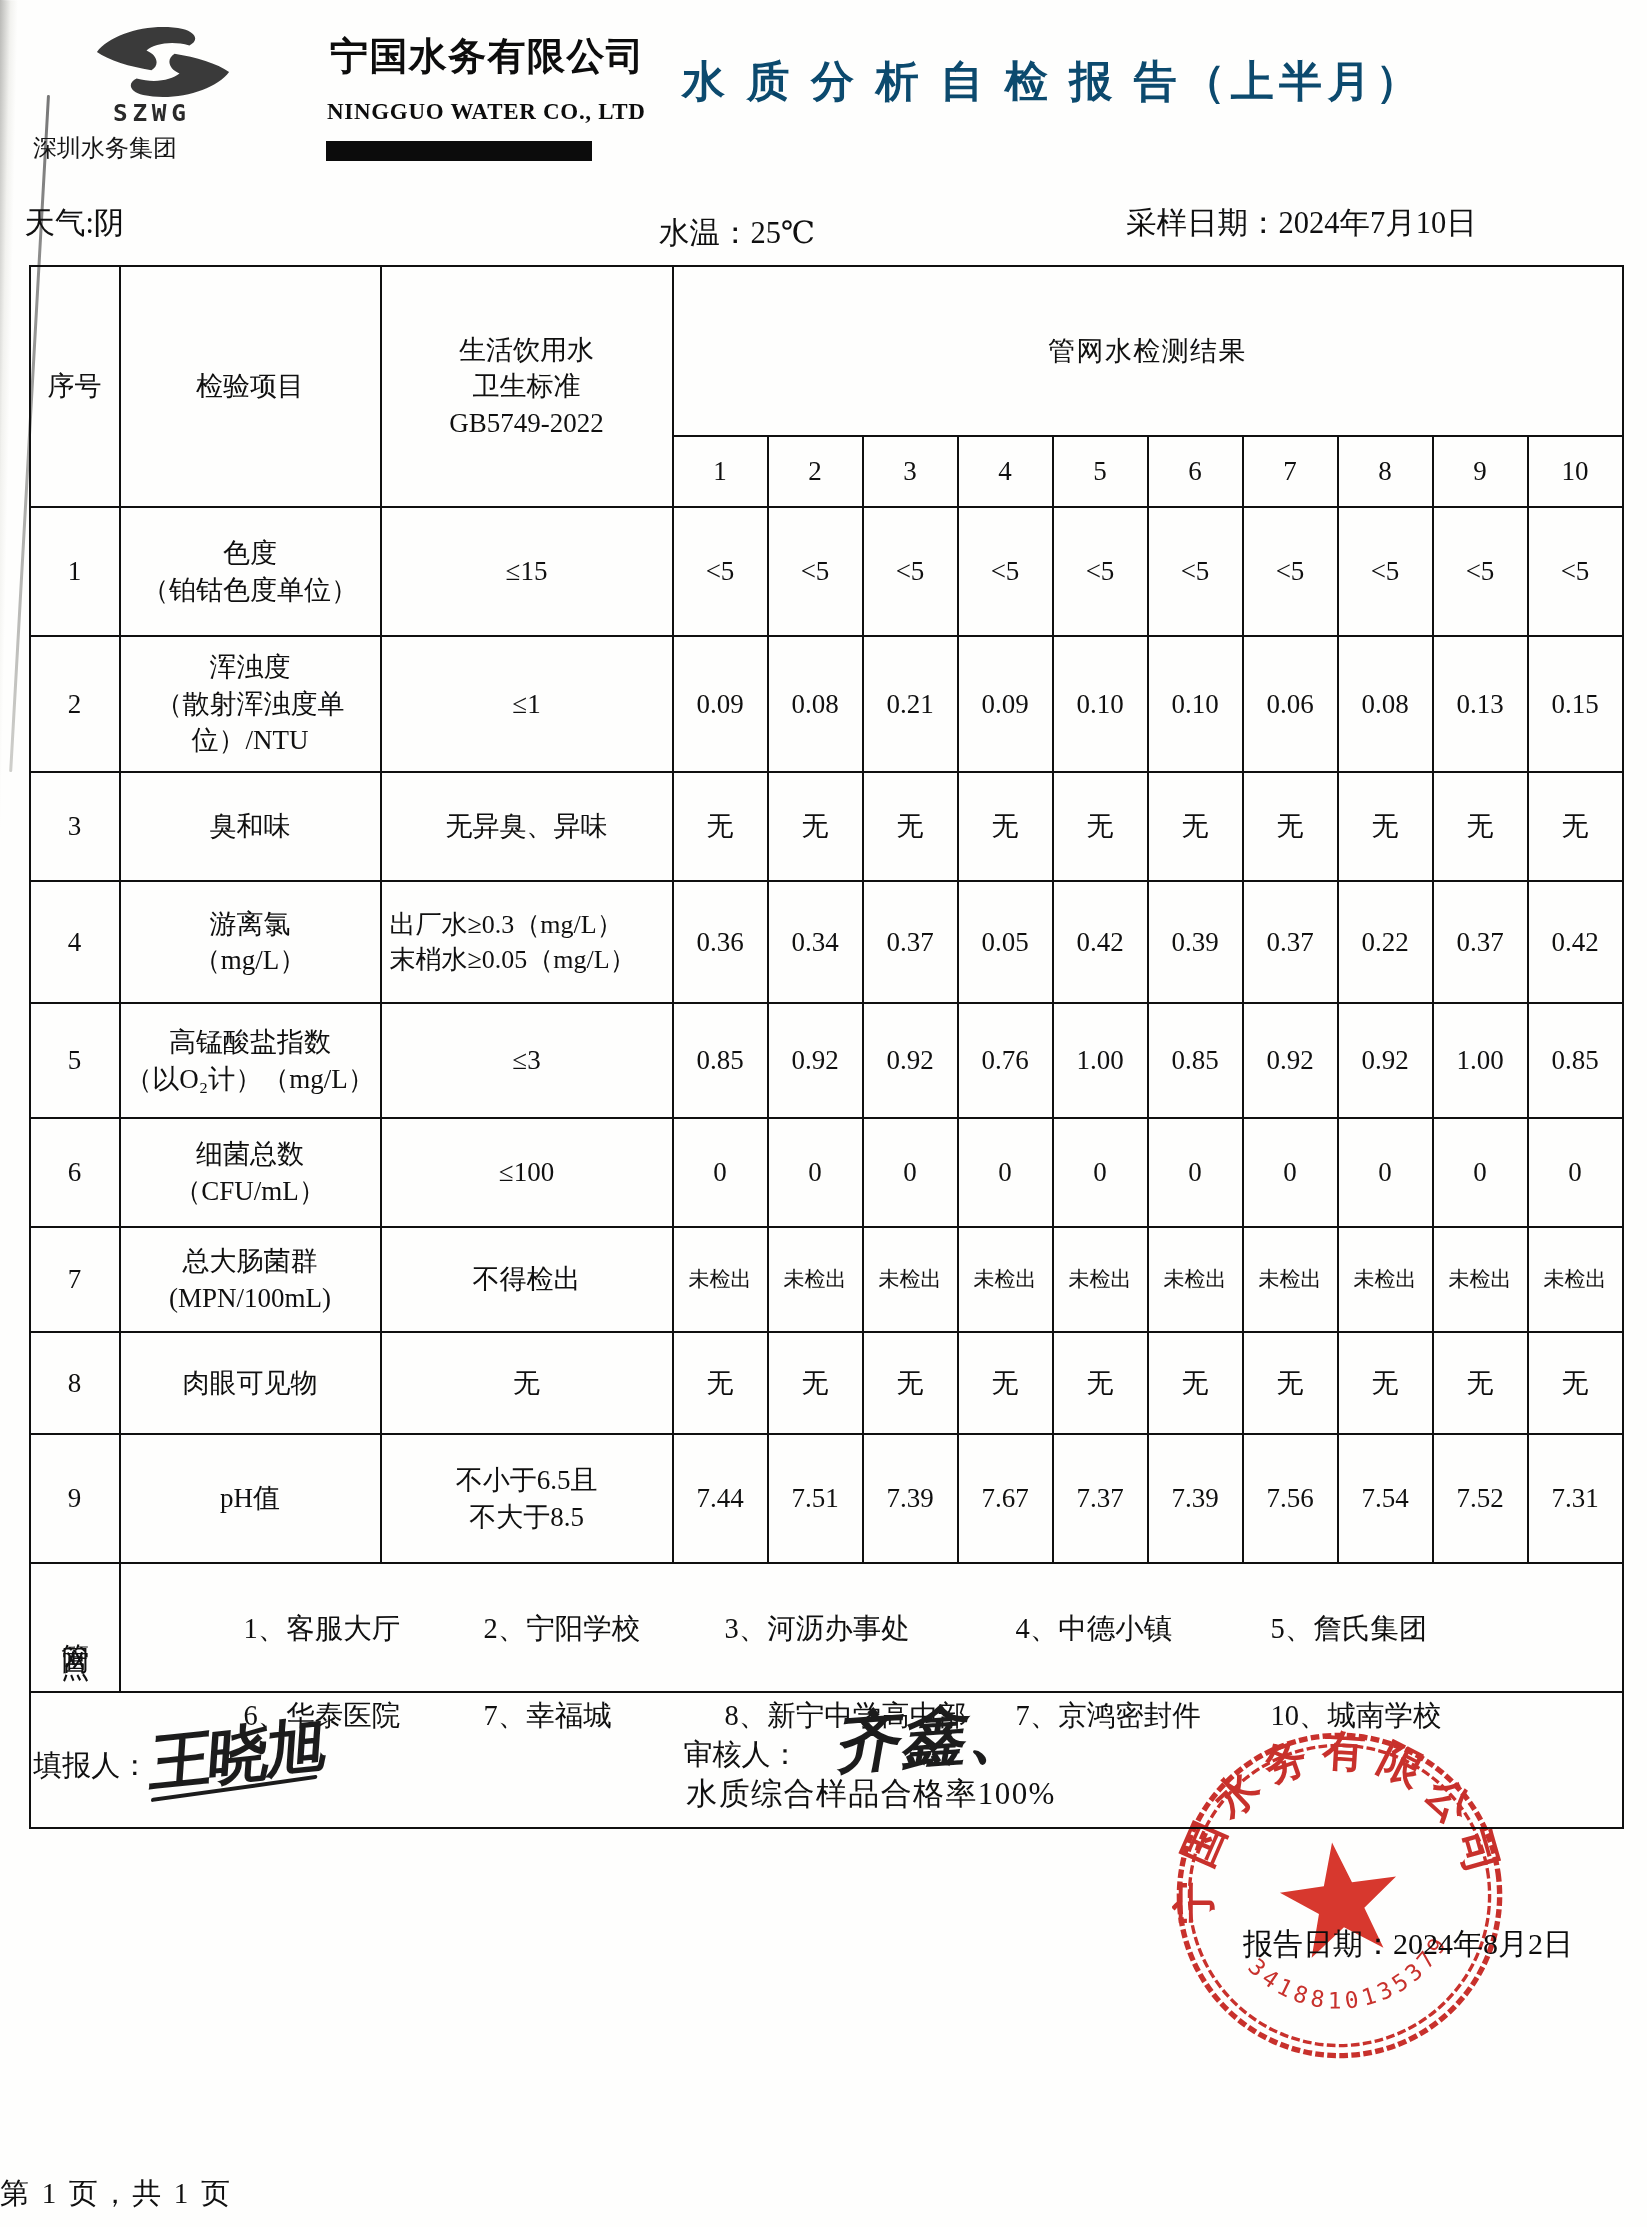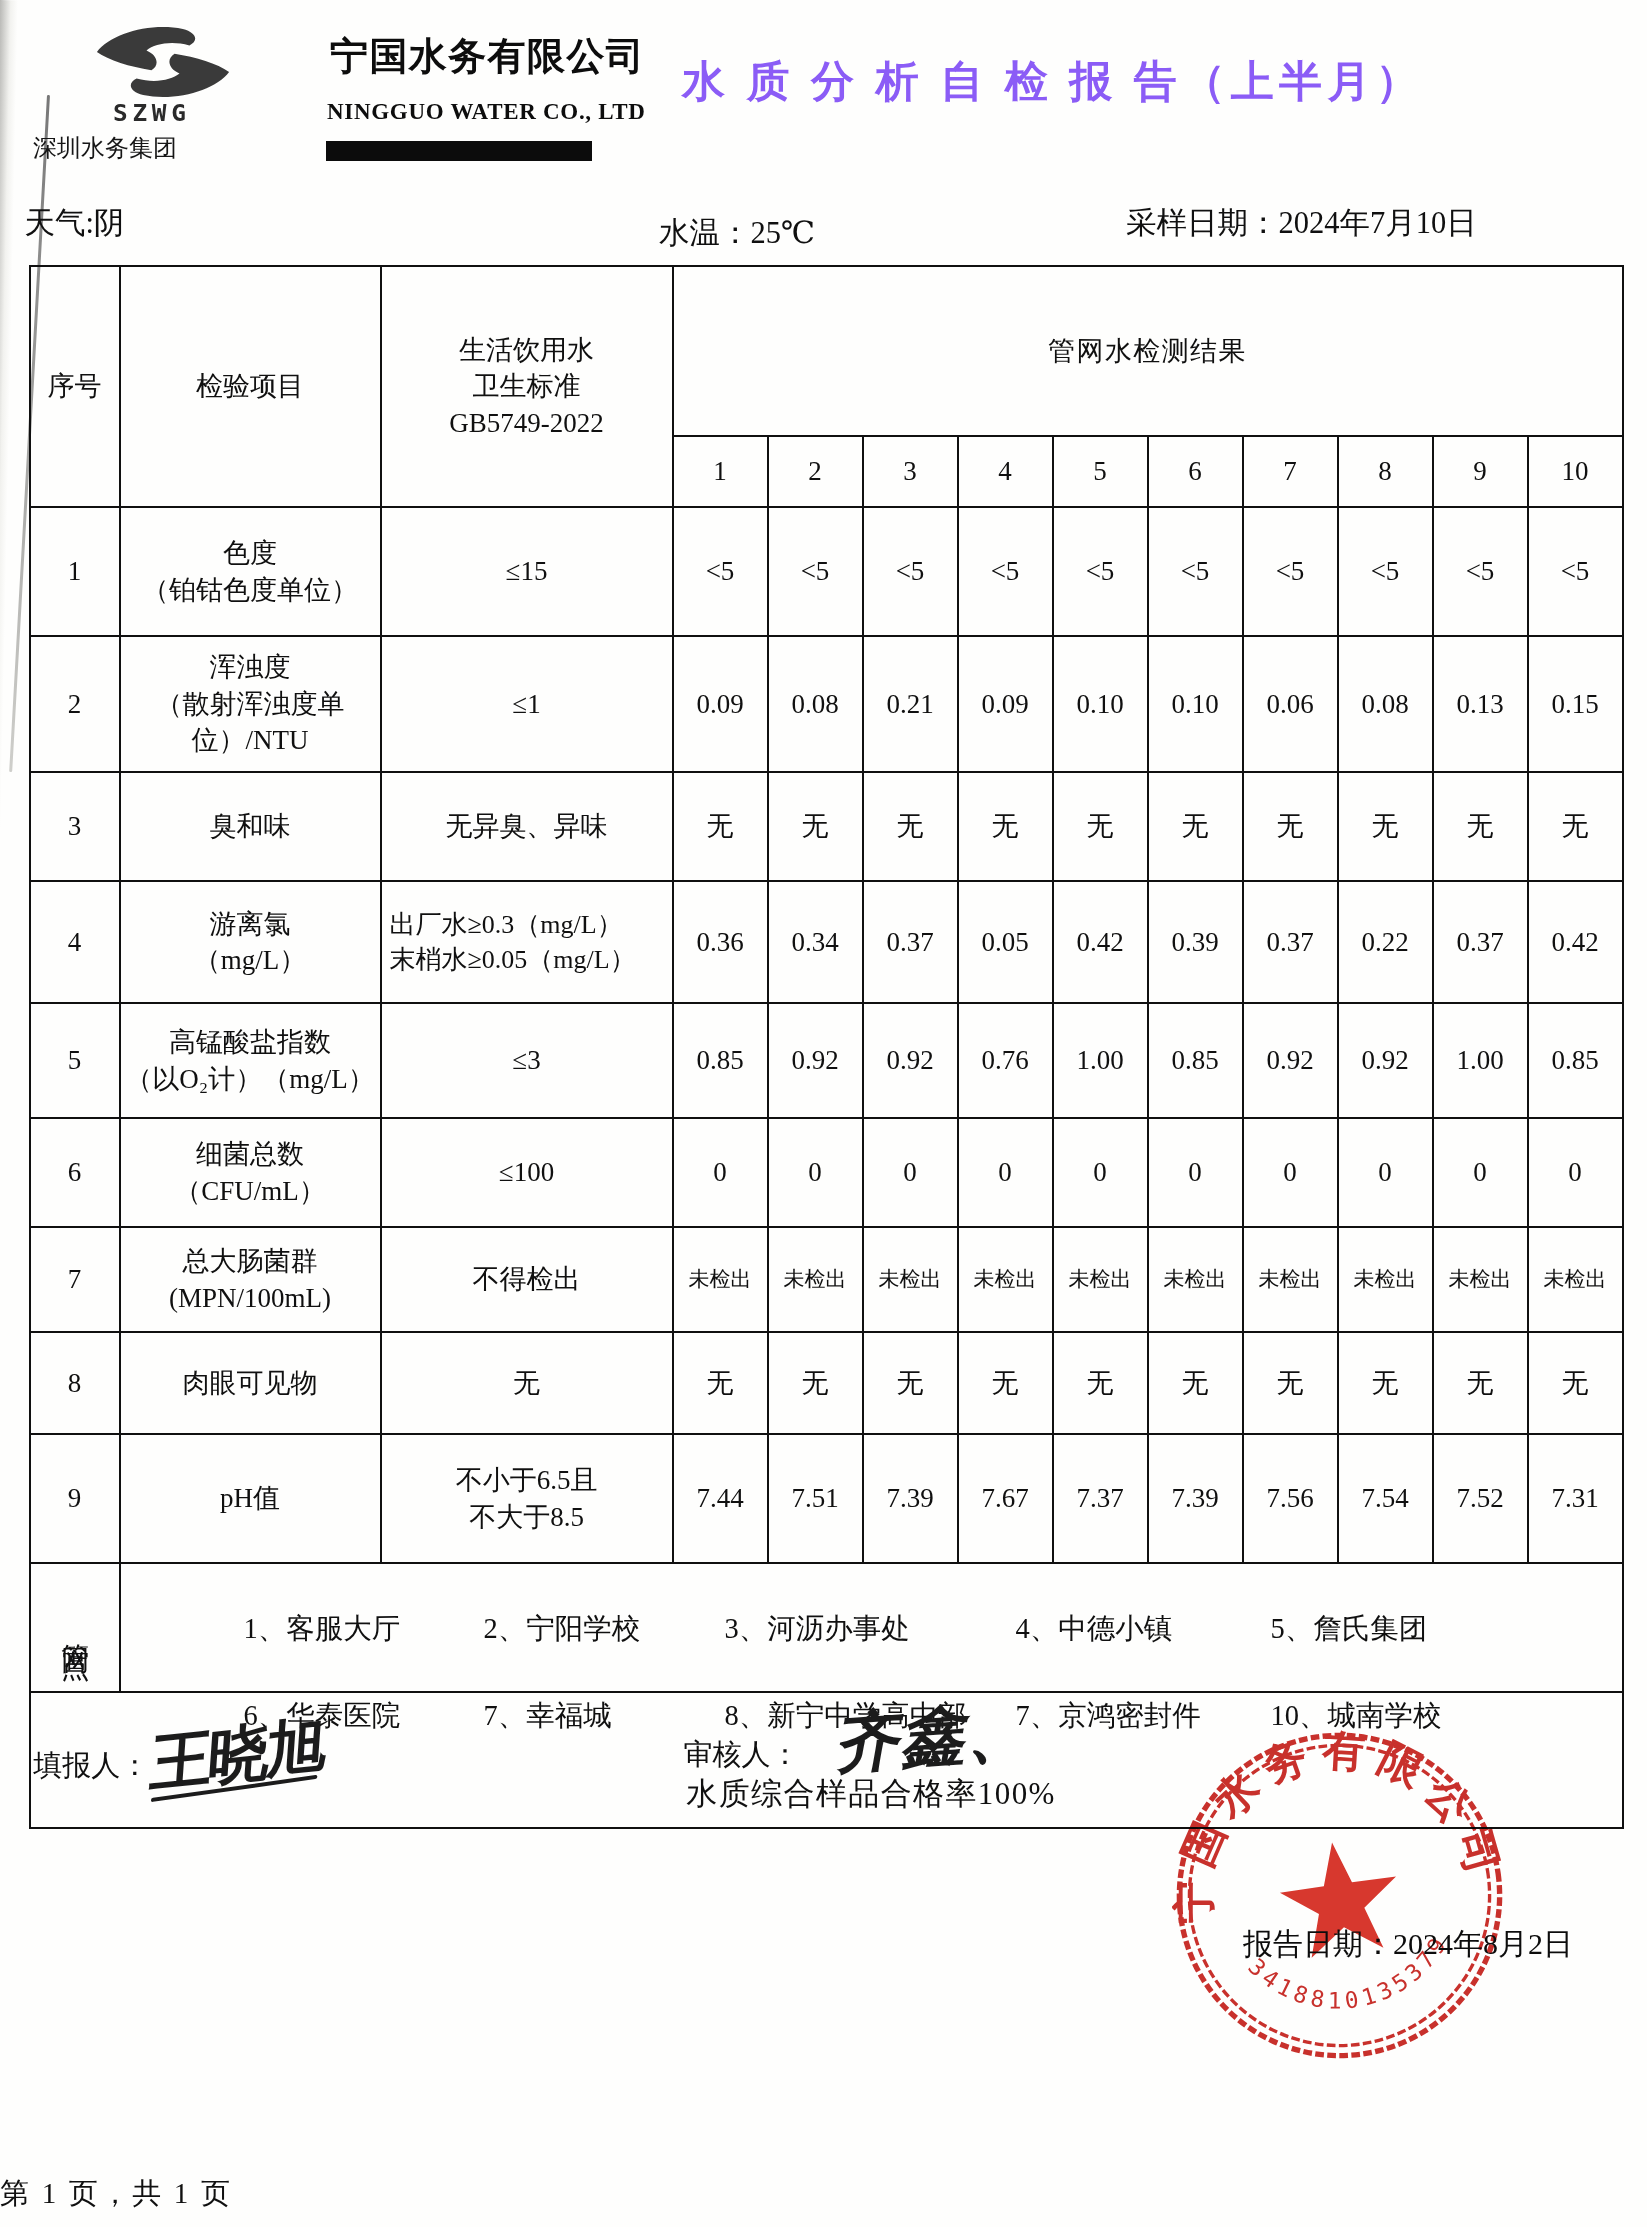--- a/index.html
+++ b/index.html
@@ -28,21 +28,21 @@
     font-family:"DejaVu Sans Mono","DejaVu Sans",monospace;
     font-size:24.4px;font-weight:bold;letter-spacing:4.7px;color:#2a2a2a;
     transform:scaleY(.92);
   }
   .group-name{position:absolute;left:33px;top:132px;font-size:24px;color:#161616;}
   .company-cn{position:absolute;left:330px;top:31px;font-size:38px;font-weight:bold;letter-spacing:1.4px;color:#0d0d0d;}
   .company-en{position:absolute;left:327px;top:99px;font-size:23px;font-weight:bold;letter-spacing:0.7px;color:#0d0d0d;}
   .company-bar{position:absolute;left:326px;top:141px;width:266px;height:20.3px;background:#0c0c0c;}
   .title{
     position:absolute;left:682px;top:53px;margin:0;
-    font-size:43px;font-weight:bold;letter-spacing:5.4px;color:#8b5cf6;white-space:nowrap;
+    font-size:43px;font-weight:bold;letter-spacing:5.4px;color:#0c4a6e;white-space:nowrap;
   }
   
   .info-row{position:absolute;left:0;top:203px;width:100%;font-size:30.5px;}
   .info-row span{position:absolute;white-space:nowrap;}
   .info-weather{left:24.4px;}
   .info-temp{left:659px;margin-top:10px;}
   .info-date{left:1126px;}
   
   table.report{
     position:absolute;left:28.5px;top:265px;

